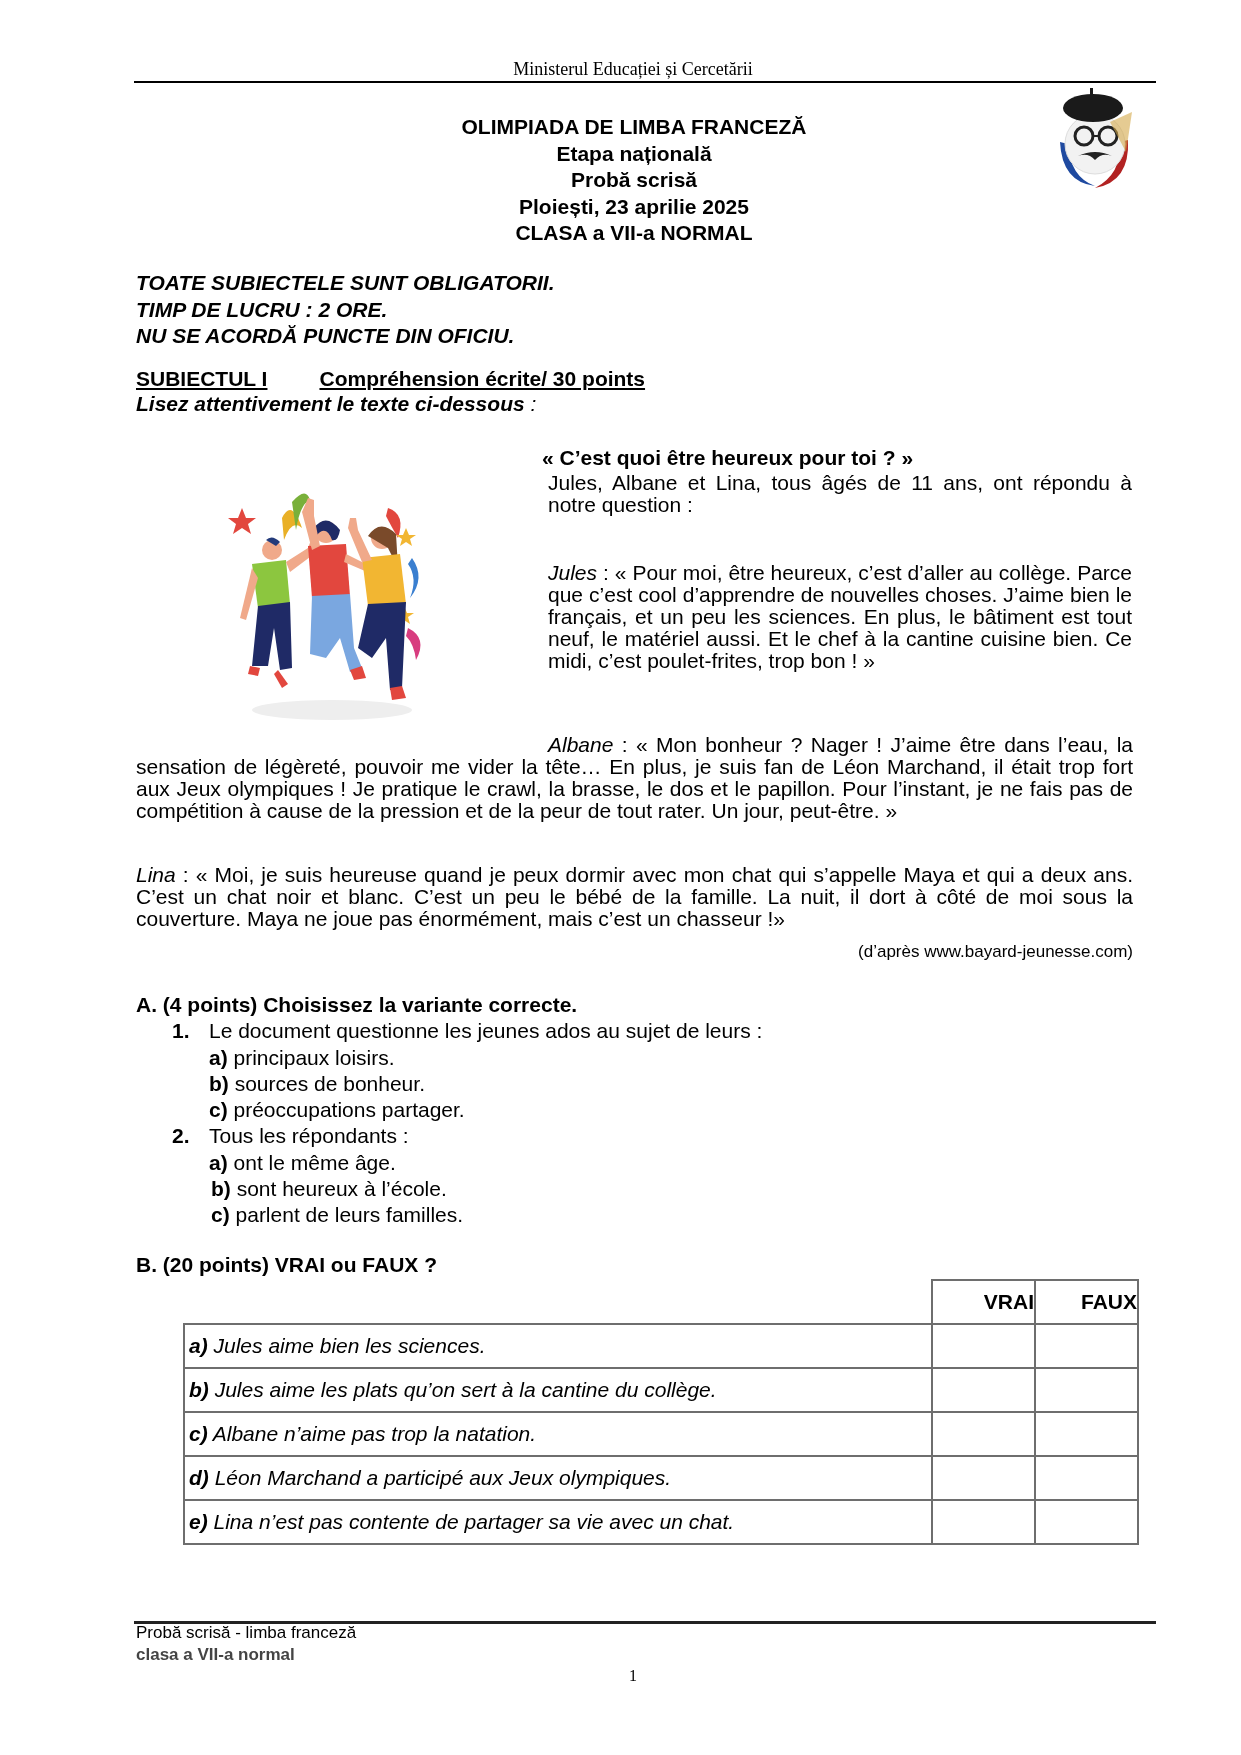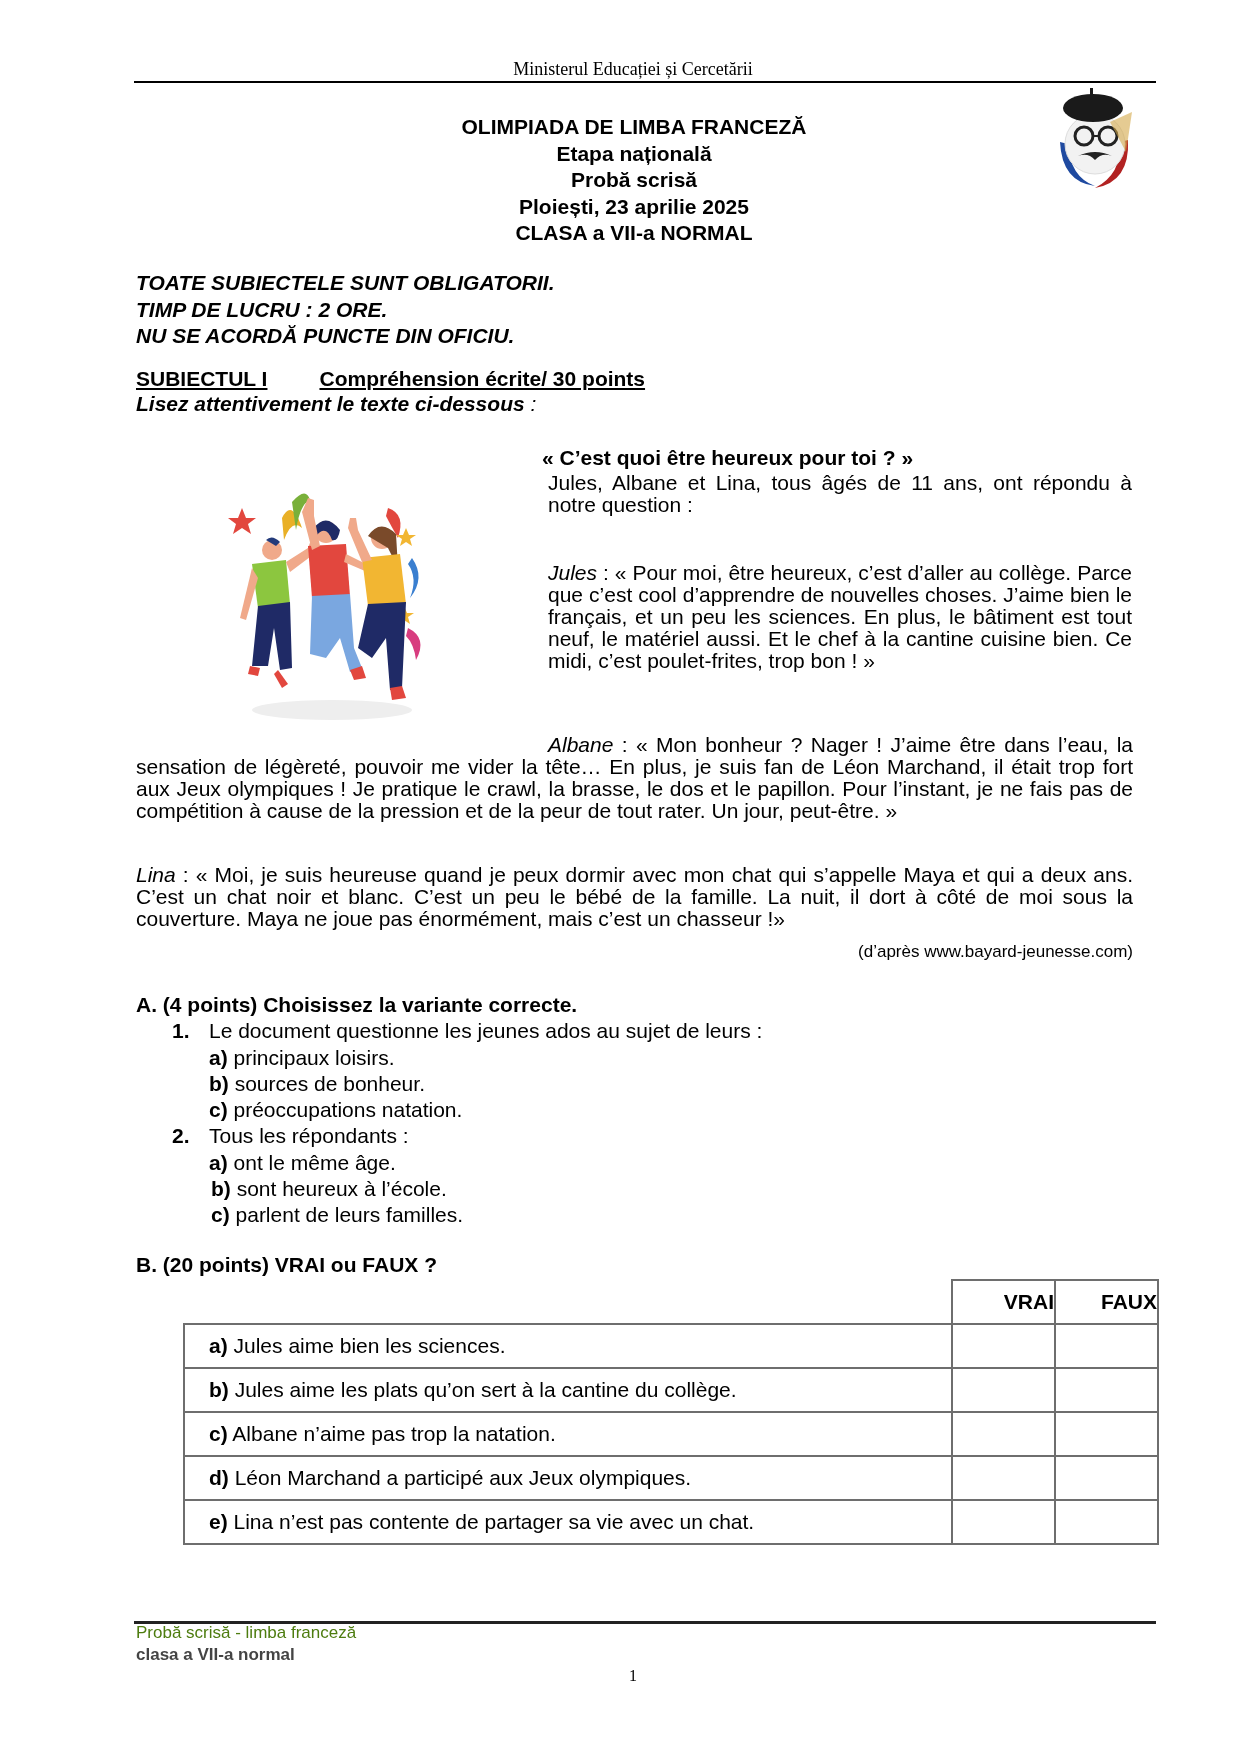--- a/index.html
+++ b/index.html
@@ -33,27 +33,27 @@
   .secA .head { font-weight: bold; }
   .q { padding-left: 36px; }
   .q .num { font-weight: bold; display: inline-block; width: 37px; }
   .opt { padding-left: 73px; }
   .opt.shift { padding-left: 75px; }
   .opt b { font-weight: bold; }
   .secB { left: 136px; top: 1253px; font-size: 21px; font-weight: bold; }
   table.vf { position: absolute; left: 183px; top: 1279px; border-collapse: collapse;
              font-size: 21px; }
   table.vf td { border: 2px solid #6e6e6e; height: 42px; padding: 0; }
-  table.vf td.stmt { width: 742px; padding-left: 24px; }
+  table.vf td.stmt { width: 742px; padding-left: 4px; font-style: italic; }
   table.vf td.chk { width: 101px; }
   table.vf tr.hdr td.blank { border: none; border-bottom: 2px solid #6e6e6e; }
   table.vf tr.hdr td.h { text-align: right; font-weight: bold; height: 42px; }
   table.vf .lbl { font-weight: bold; }
   .rule.footer { top: 1621px; height: 3px; background: #222; }
-  .foot1 { left: 136px; top: 1623px; font-size: 17px; color: #4d7c0f; }
+  .foot1 { left: 136px; top: 1623px; font-size: 17px; color: #000000; }
   .foot2 { left: 136px; top: 1645px; font-size: 17px; font-weight: bold; color: #444; }
   .pagenum { left: 0; width: 1266px; top: 1667px; text-align: center;
              font-family: "Liberation Serif", serif; font-size: 16px; }
 </style>
 </head>
 <body>
 
 <div class="abs ministry">Ministerul Educației și Cercetării</div>
 <div class="abs rule" style="top:81px"></div>
 
@@ -140,21 +140,21 @@
 
 <div class="abs body-text lina"><em>Lina</em><span> : « Moi, je suis heureuse quand je peux dormir avec mon chat qui s’appelle Maya et qui a deux ans. C’est un chat noir et blanc. C’est un peu le bébé de la famille. La nuit, il dort à côté de moi sous la couverture. Maya ne joue pas énormément, mais c’est un chasseur !»</span></div>
 
 <div class="abs source">(d’après www.bayard-jeunesse.com)</div>
 
 <div class="abs secA">
   <div class="head">A. (4 points) Choisissez la variante correcte.</div>
   <div class="q"><span class="num">1.</span><span>Le document questionne les jeunes ados au sujet de leurs :</span></div>
   <div class="opt"><b>a)</b><span> principaux loisirs.</span></div>
   <div class="opt"><b>b)</b><span> sources de bonheur.</span></div>
-  <div class="opt"><b>c)</b><span> préoccupations natation.</span></div>
+  <div class="opt"><b>c)</b><span> préoccupations partager.</span></div>
   <div class="q"><span class="num">2.</span><span>Tous les répondants :</span></div>
   <div class="opt"><b>a)</b><span> ont le même âge.</span></div>
   <div class="opt shift"><b>b)</b><span> sont heureux à l’école.</span></div>
   <div class="opt shift"><b>c)</b><span> parlent de leurs familles.</span></div>
 </div>
 
 <div class="abs secB">B. (20 points) VRAI ou FAUX ?</div>
 <table class="vf">
   <tbody>
       <tr class="hdr">

